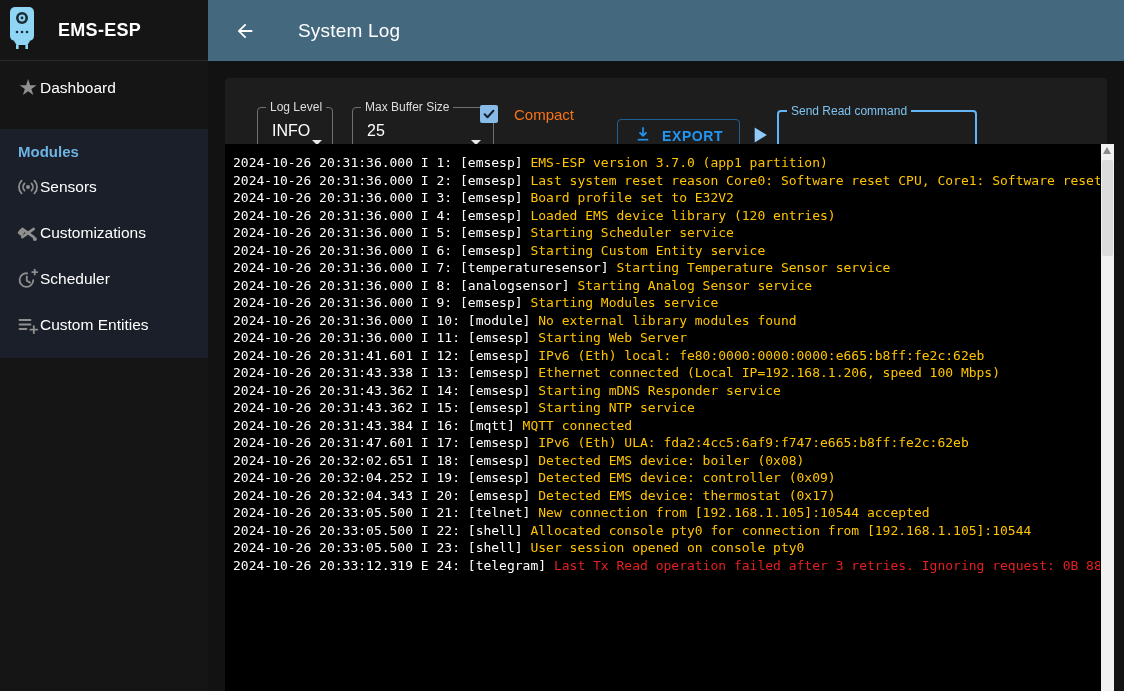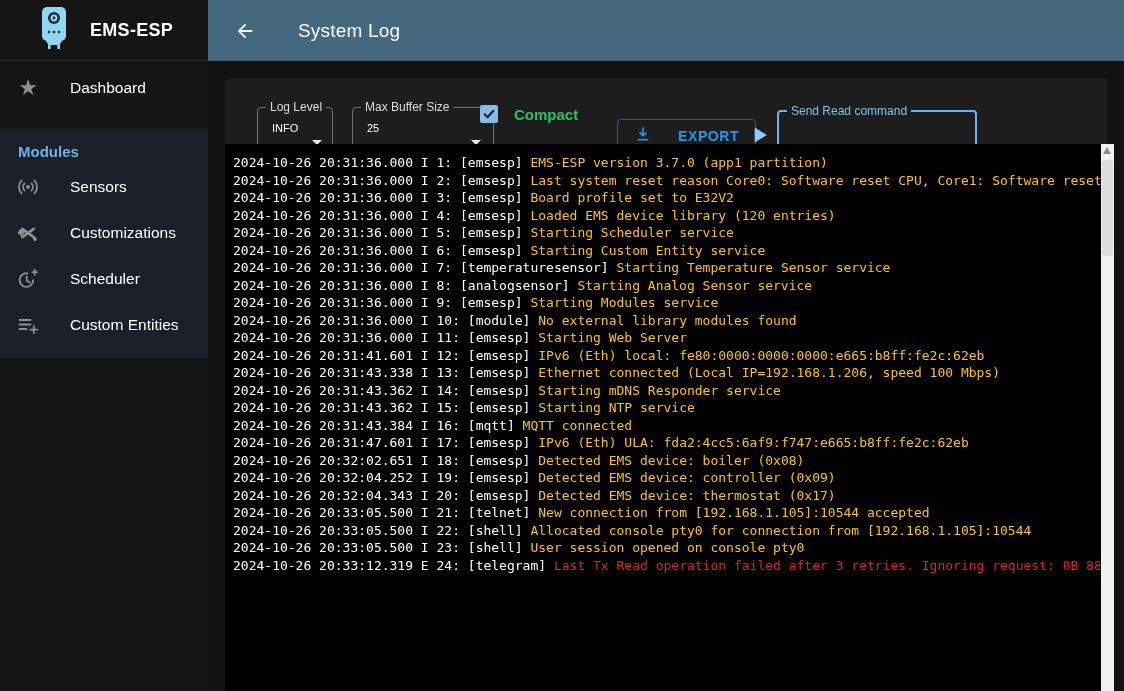--- a/index.html
+++ b/index.html
@@ -3,61 +3,61 @@
 <meta charset="utf-8">
 <style>
   * { margin:0; padding:0; box-sizing:border-box; }
   html,body { width:1124px; height:691px; overflow:hidden; background:#121212;
               font-family:"Liberation Sans", sans-serif; }
   .app { display:flex; width:1124px; height:691px; }
 
   
   .sidebar { width:208px; height:691px; background:#151515; flex:0 0 208px;
              display:flex; flex-direction:column; }
-  .logo-row { height:61px; display:flex; align-items:center; padding-left:36px;
+  .logo-row { height:61px; display:flex; align-items:center; padding-left:4px;
               border-bottom:1px solid #2b2b2b; }
   .logo-title { color:#fff; font-size:18px; font-weight:700; margin-left:18px; letter-spacing:.3px; }
   .nav-main { padding:8px 0 10px 0; }
   .side-item { height:38px; display:flex; align-items:center; cursor:pointer; }
   .side-item .ic { width:24px; height:24px; margin-left:16px; display:flex;
                    align-items:center; justify-content:center; color:#8f8f8f; }
-  .side-item .lbl { color:#fff; font-size:15.5px; font-weight:500; margin-left:30px; }
+  .side-item .lbl { color:#fff; font-size:15.5px; font-weight:500; }
   .modules-section { background:#1a1f29; margin-top:12px; padding-bottom:10px; }
   .modules-header { color:#6db3e3; font-size:15px; font-weight:700; padding:14px 8px 4px 18px; }
   .modules-section .side-item { height:46px; }
   .star-glyph { font-size:22px; line-height:22px; color:#8f8f8f; }
 
   
   .main { flex:1; position:relative; background:#121212; }
   .topbar { height:61px; background:#44697e; display:flex; align-items:center; padding-left:24px; }
   .back-btn { width:26px; height:26px; display:flex; align-items:center; justify-content:center; cursor:pointer; }
   .topbar-title { color:#fff; font-size:19px; font-weight:500; margin-left:40px; letter-spacing:.2px; }
 
   
   .controls-card { position:absolute; left:17px; right:17px; top:78px; height:110px;
                    background:#1d1d1d; border-radius:4px; }
   fieldset { border:1px solid #707070; border-radius:4px; position:absolute; }
   fieldset legend { font-size:12px; color:#dedede; padding:0 4px; margin-left:8px; }
   .fs-loglevel { left:20px; top:22px; width:76px; height:62px; }
   .fs-maxbuf   { left:115px; top:22px; width:142px; height:62px; }
-  .fs-value { color:#fff; font-size:11px; padding:8px 0 0 14px; display:block; }
+  .fs-value { color:#fff; font-size:16px; padding:8px 0 0 14px; display:block; }
   .select-box { cursor:pointer;margin-left:12px; }
   .caret { position:absolute; width:0; height:0; border-left:5px solid transparent;
            border-right:5px solid transparent; border-top:5px solid #e8e8e8; }
   .fs-loglevel .caret { right:10px; top:26px; }
   .fs-maxbuf .caret { right:12px; top:26px; }
 
   .chk-row { position:absolute; left:255px; display:flex; align-items:center; cursor:pointer; }
   .chk-row.r1 { top:27px; } .chk-row.r2 { top:66px; }
   .chk-box { width:18px; height:18px; background:#88bbe8; border-radius:2px;
              display:flex; align-items:center; justify-content:center; }
-  .chk-lbl { color:#22c55e; font-size:15px; font-weight:700; margin-left:16px; }
+  .chk-lbl { color:#f97316; font-size:15px; font-weight:400; margin-left:16px; }
 
   .export-btn { position:absolute; left:392px; top:41px; height:33px; padding:12px 16px;
-                display:flex; align-items:center; gap:26px; background:transparent;
+                display:flex; align-items:center; gap:10px; background:transparent;
                 border:1px solid rgba(33,150,243,.55); border-radius:4px;
                 color:#2196f3; font-size:14px; font-weight:700; letter-spacing:.6px; cursor:pointer;
                 font-family:"Liberation Sans", sans-serif; }
   .play-icon { position:absolute; left:527px; top:48px; cursor:pointer; }
 
   .fs-sendread { left:552px; top:26px; width:200px; height:46px;
                  border:2px solid #64b5f6; background:transparent; }
   .fs-sendread legend { color:#7ec3f2; }
   .sendread-input { background:transparent; border:none; outline:none; width:180px;
                     height:20px; margin-left:10px; color:#fff; font-size:14px; }

